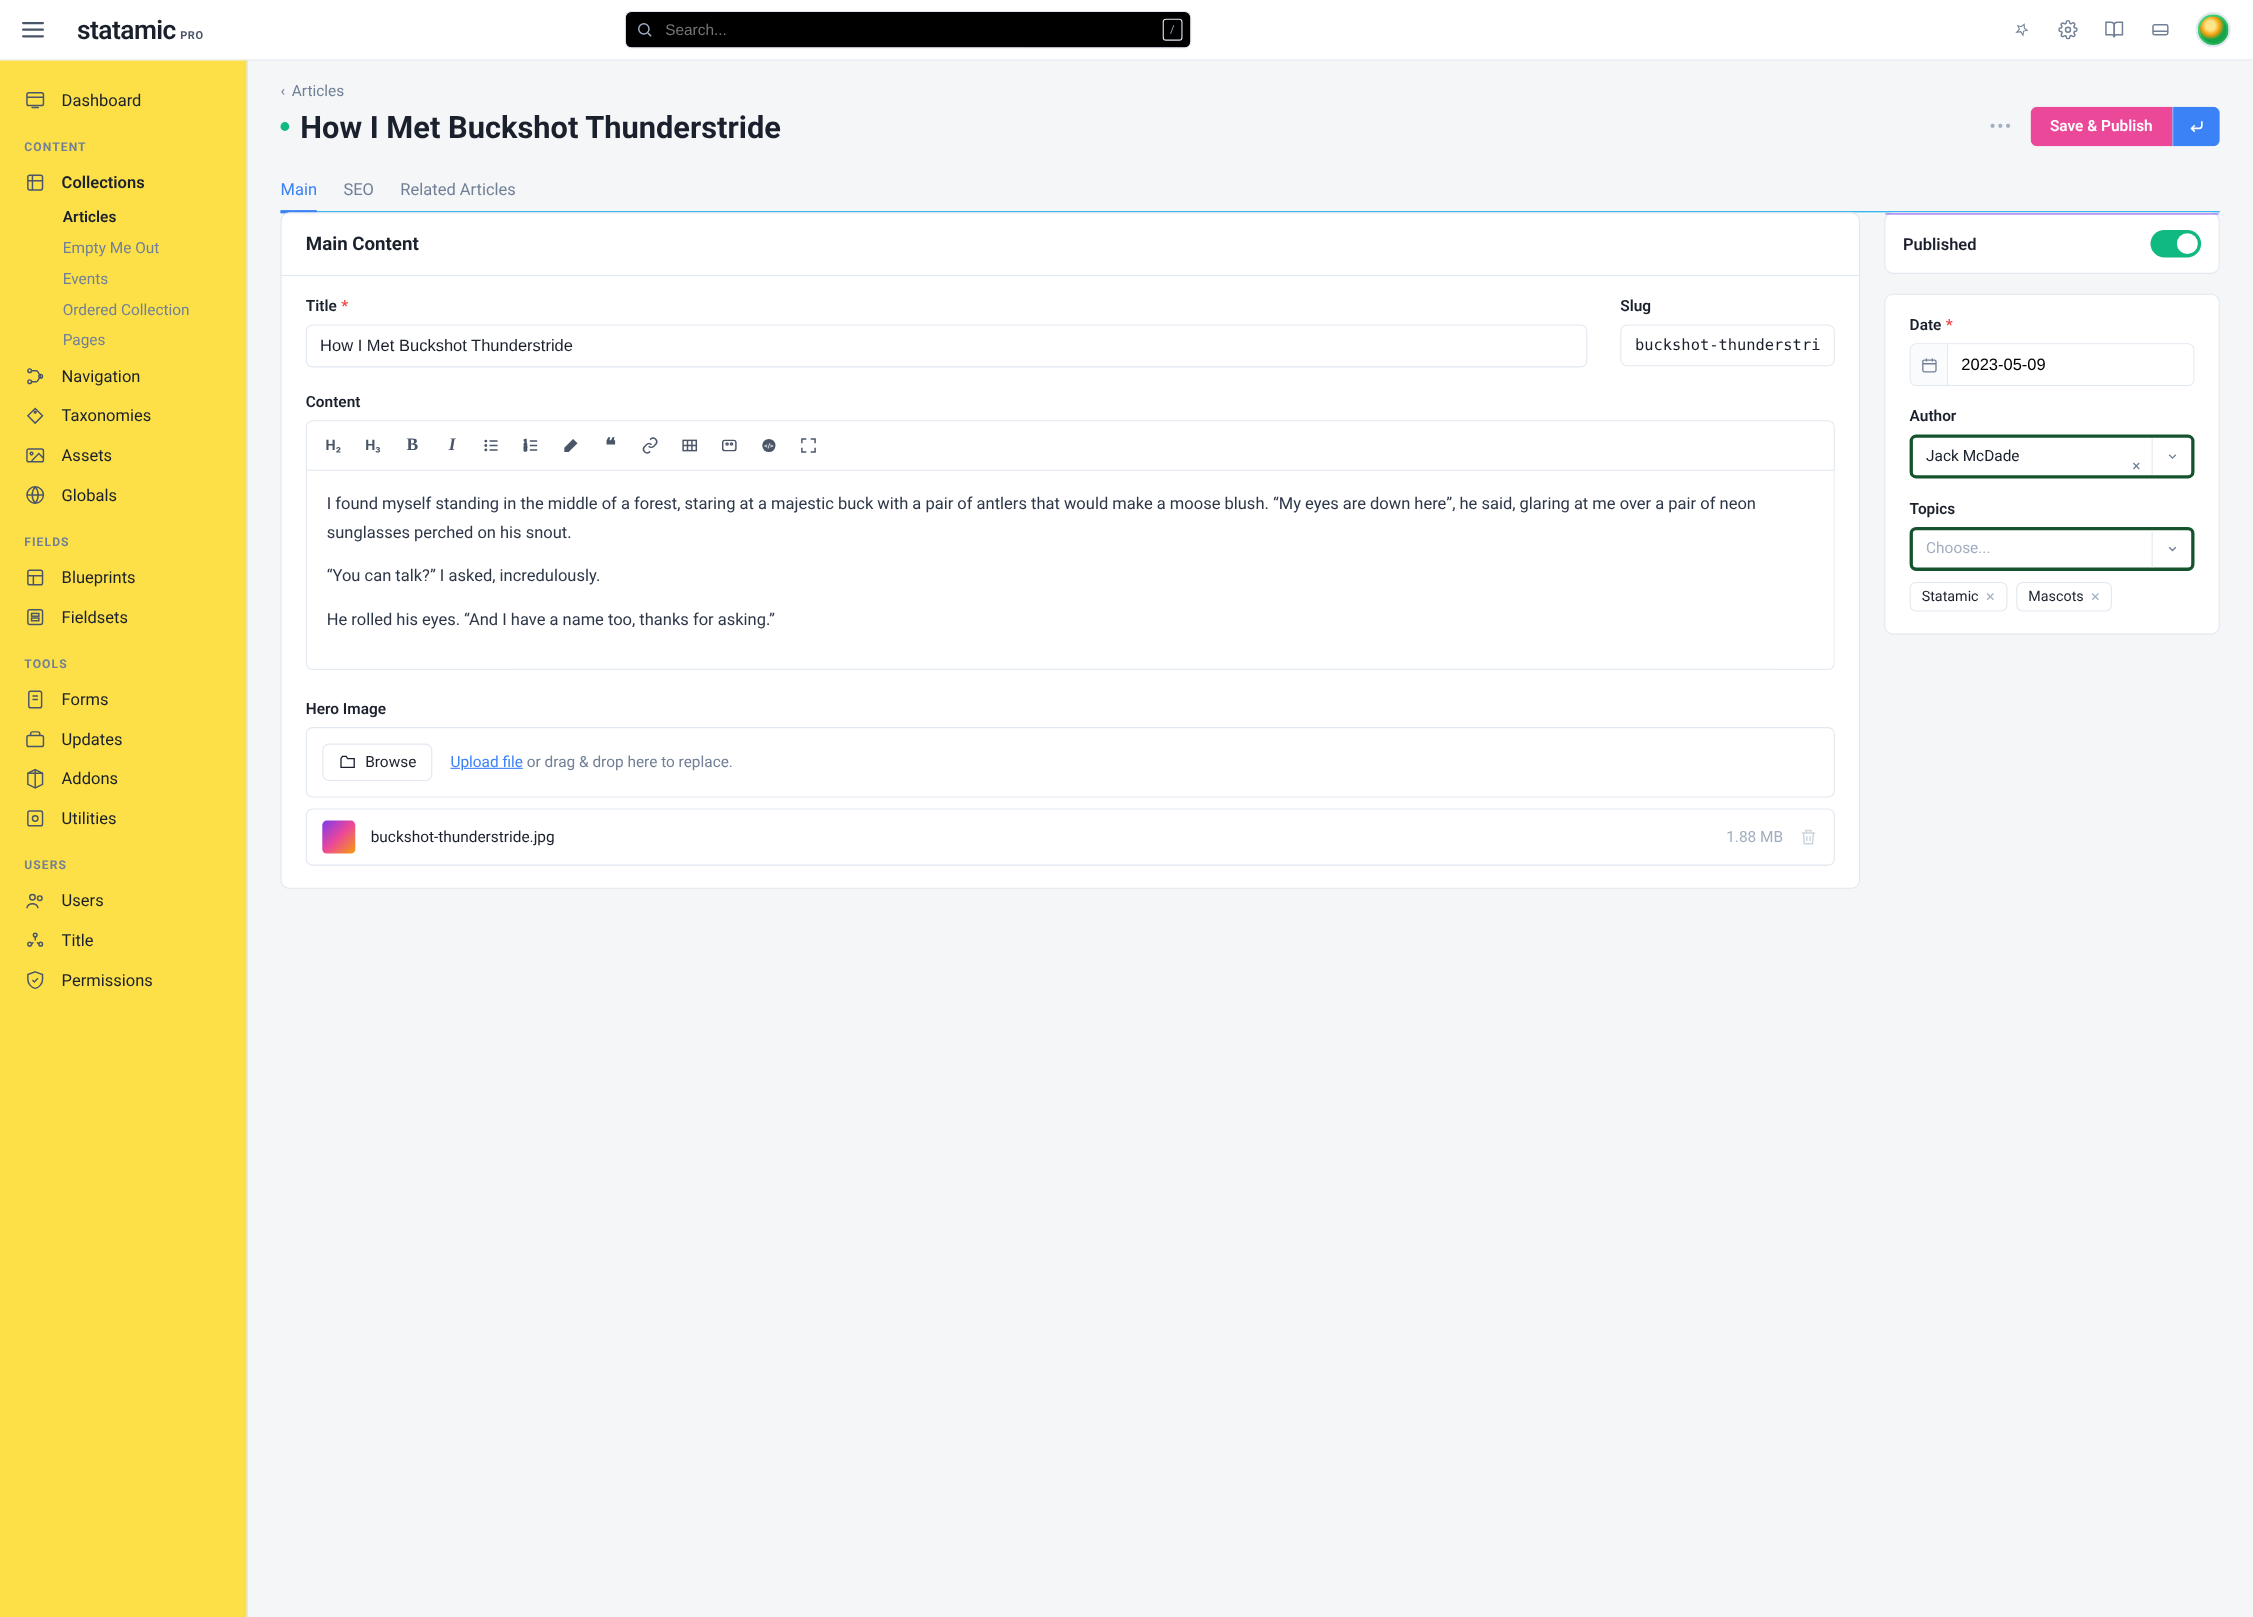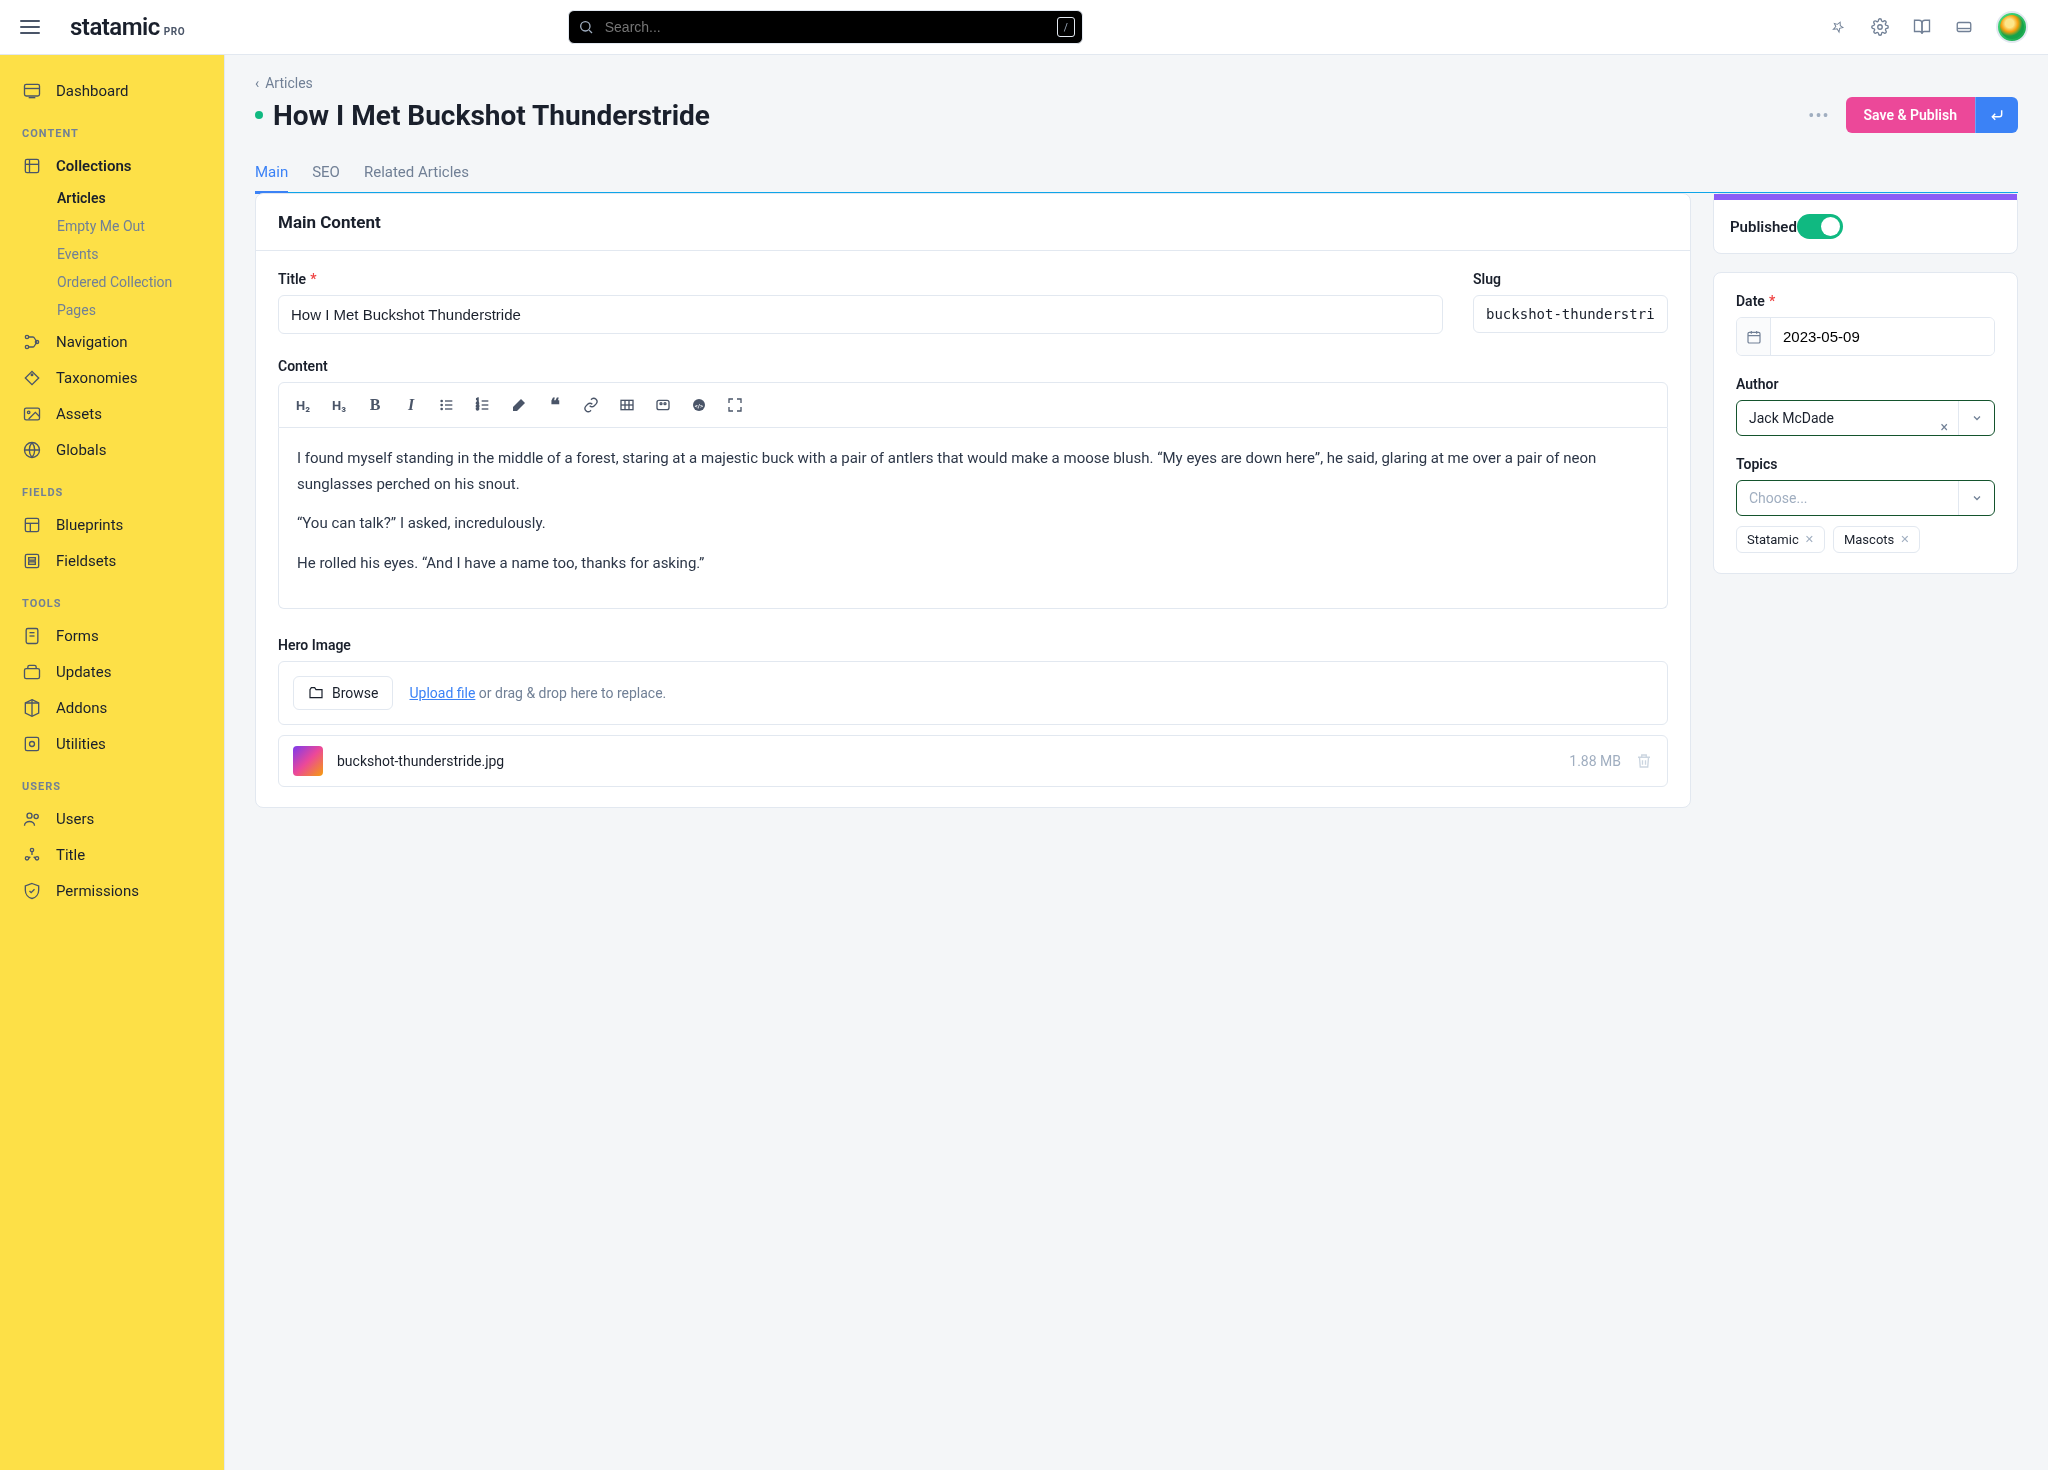--- a/index.html
+++ b/index.html
@@ -62,28 +62,28 @@
 .browse-btn{border:1px solid #e2e8f0;border-radius:6px;padding:8px 14px;display:flex;align-items:center;gap:8px;cursor:pointer;background:#fff;font-size:14px}
 .upload-link{color:#3b82f6;text-decoration:underline;cursor:pointer;font-size:14px}
 .upload-hint{color:#718096;font-size:14px}
 .file-row{border:1px solid #e2e8f0;border-radius:6px;padding:10px 14px;display:flex;align-items:center;gap:14px;margin-top:10px}
 .file-thumb{width:30px;height:30px;border-radius:4px;background:linear-gradient(135deg,#7c3aed,#ec4899,#f59e0b)}
 .file-name{flex:1;font-size:14px}
 .file-size{color:#a0aec0;font-size:14px}
 .trash-icon{color:#cbd5e0;cursor:pointer}
 .sidebox-row{display:flex;gap:12px;padding:16px}
 .side-btn{flex:1;border:1px solid #e2e8f0;border-radius:6px;padding:10px 8px;display:flex;align-items:center;justify-content:center;gap:8px;cursor:pointer;background:#fff;font-size:14px;white-space:nowrap}
-.pub-row{display:flex;align-items:center;justify-content:flex-start;padding:14px 16px;border-top:6px solid #8b5cf6}
+.pub-row{display:flex;align-items:center;justify-content:space-between;padding:14px 16px;border-top:1px solid #8b5cf6}
 .pub-label{font-weight:600;font-size:15px}
 .toggle{width:46px;height:25px;border-radius:999px;background:#10b981;position:relative;cursor:pointer}
 .toggle-knob{position:absolute;right:3px;top:3px;width:19px;height:19px;border-radius:50%;background:#fff}
 .date-wrap{display:flex;border:1px solid #e2e8f0;border-radius:6px;overflow:hidden}
 .date-icon{width:38px;display:flex;align-items:center;justify-content:center;border-right:1px solid #e2e8f0;color:#718096;background:#fafbfc}
 .date-input{flex:1;border:none;padding:10px 12px;font-size:15px}
-.select-wrap{display:flex;border:1px solid #14532d;border-radius:6px;overflow:hidden;align-items:flex-end}
+.select-wrap{display:flex;border:3px solid #14532d;border-radius:6px;overflow:hidden;align-items:flex-end}
 .select-val{flex:1;padding:9px 12px;font-size:14px}
 .select-clear{padding:0 10px;color:#718096;cursor:pointer}
 .select-arrow{width:36px;border-left:1px solid #e2e8f0;display:flex;align-items:center;justify-content:center;color:#718096;cursor:pointer;align-self:stretch}
 .placeholder{color:#a0aec0}
 .tags{display:flex;gap:8px;margin-top:10px;flex-wrap:wrap}
 .tag{border:1px solid #e2e8f0;border-radius:6px;padding:5px 10px;font-size:13px;display:flex;align-items:center;gap:6px;background:#fff}
 .tag-x{color:#a0aec0;cursor:pointer;font-size:11px}
 .side-field{margin-bottom:20px}
 .side-field:last-child{margin-bottom:0}
 svg{display:block}

